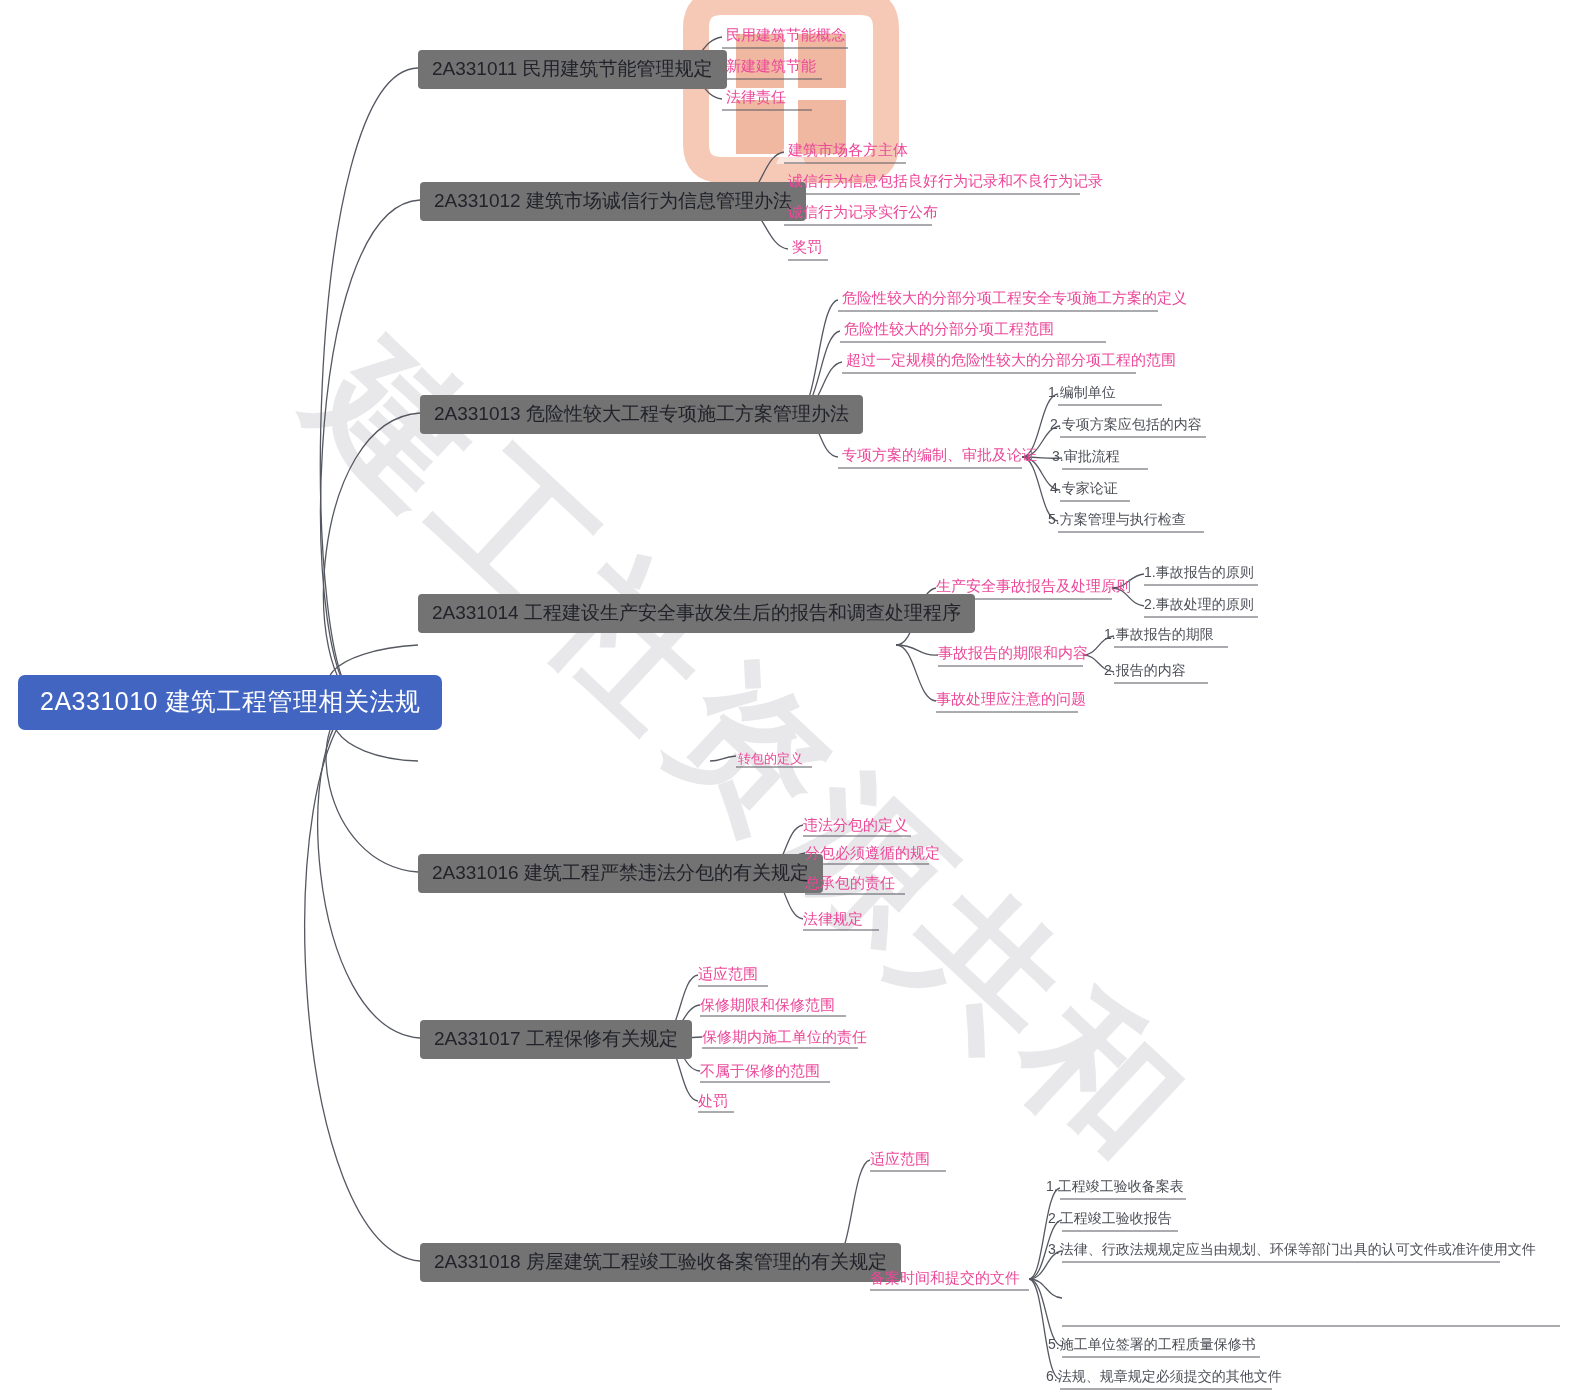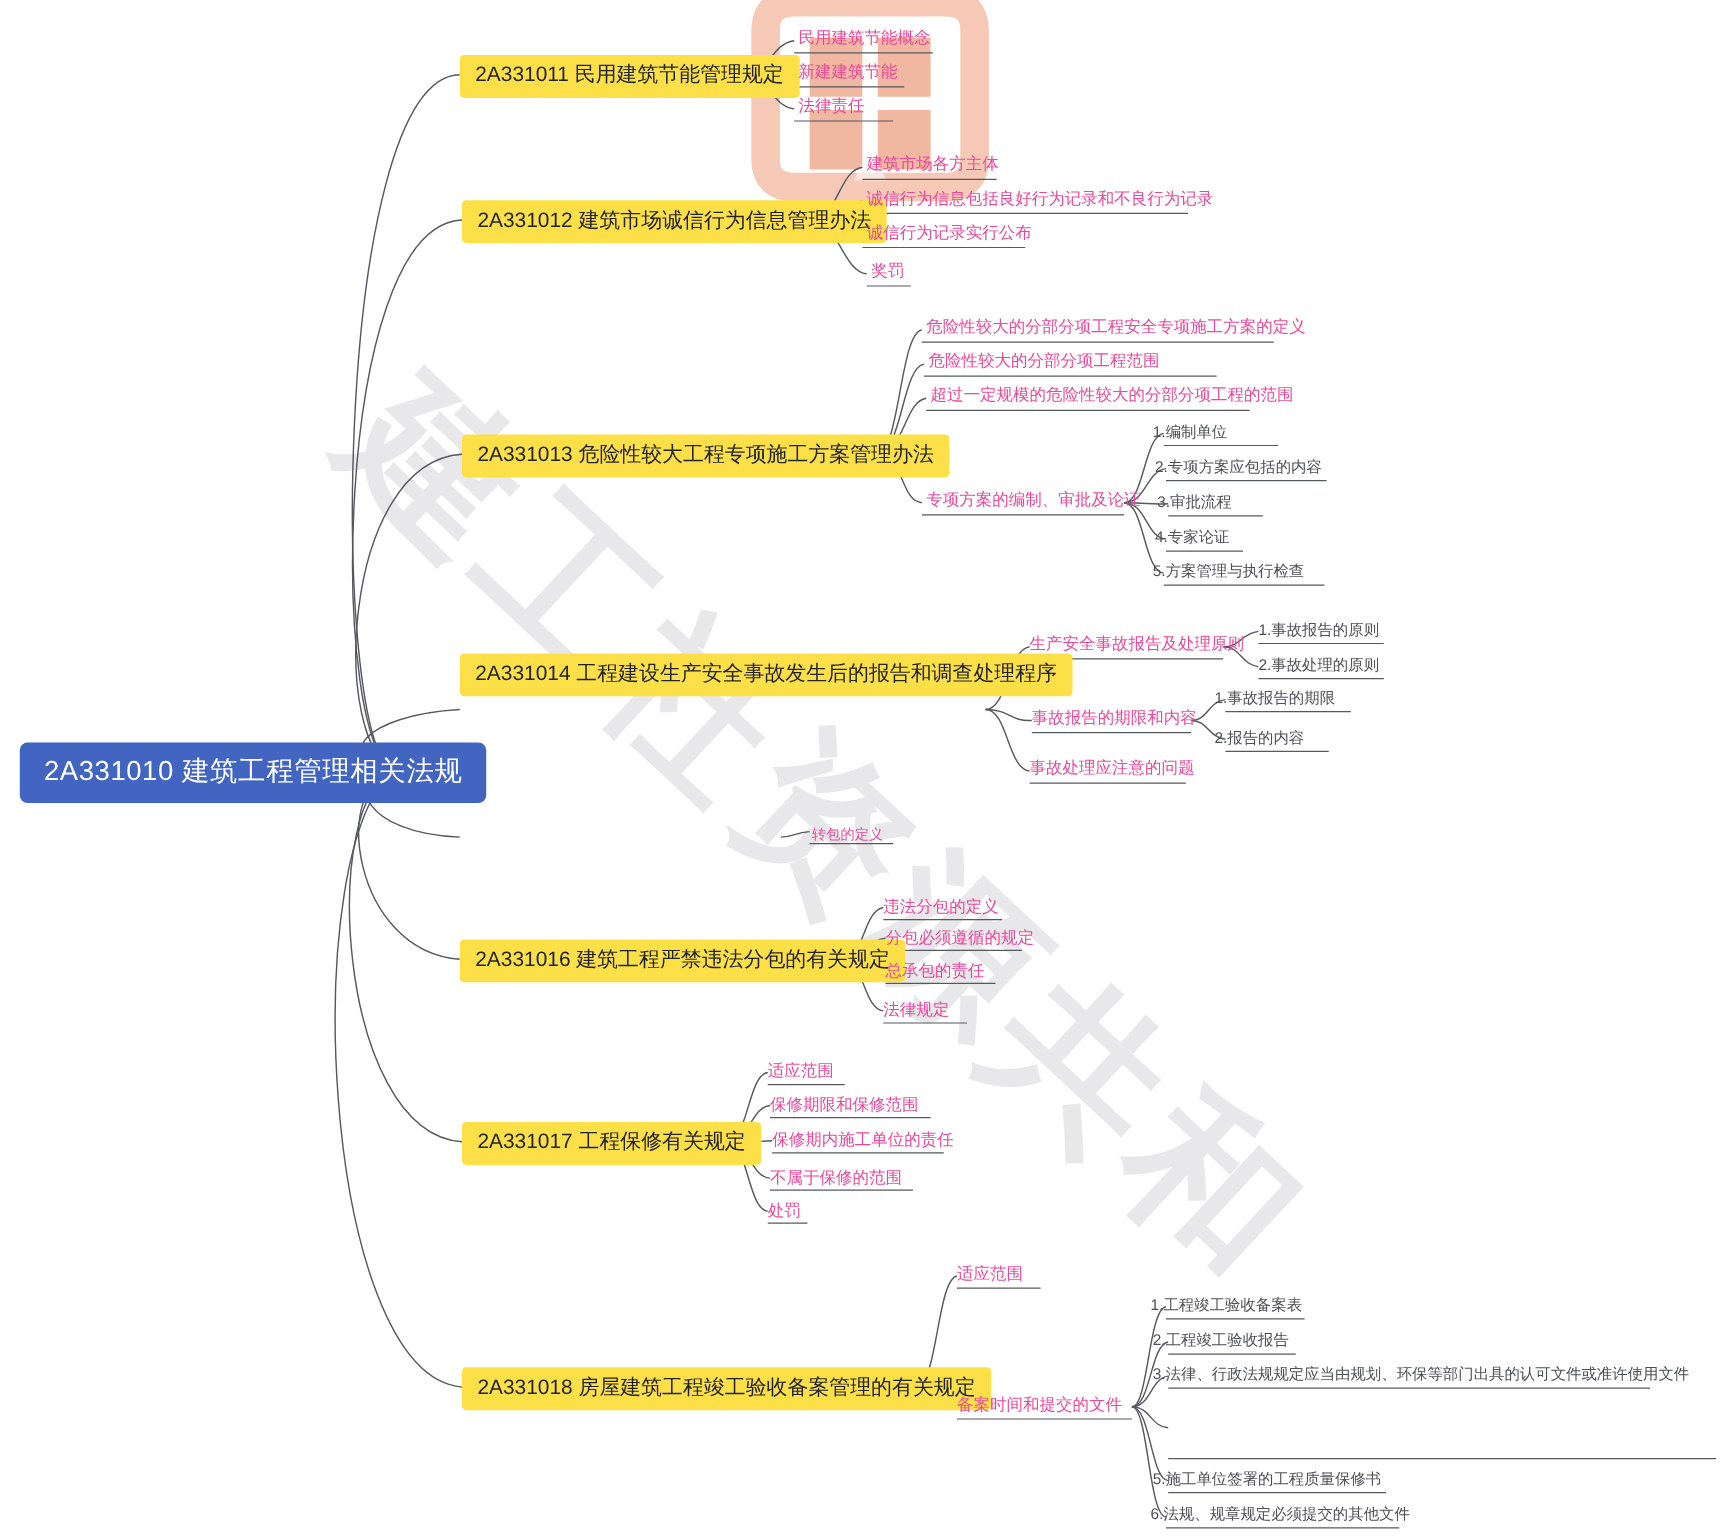--- a/index.html
+++ b/index.html
@@ -33,21 +33,21 @@
   .root{
     background:#4165c0;
     color:#ffffff;
     border-radius:7px;
     font-size:25px;
     padding:12px 22px 14px 22px;
     line-height:1.15;
     letter-spacing:0.5px;
   }
   .lvl2{
-    background:#fde047;
+    background:#737373;
     color:#22232a;
     border-radius:4px;
     font-size:19px;
     padding:8px 14px 9px 14px;
     line-height:1.15;
   }
   .lvl3{
     color:#ec4899;
     font-size:15px;
     line-height:1.2;

